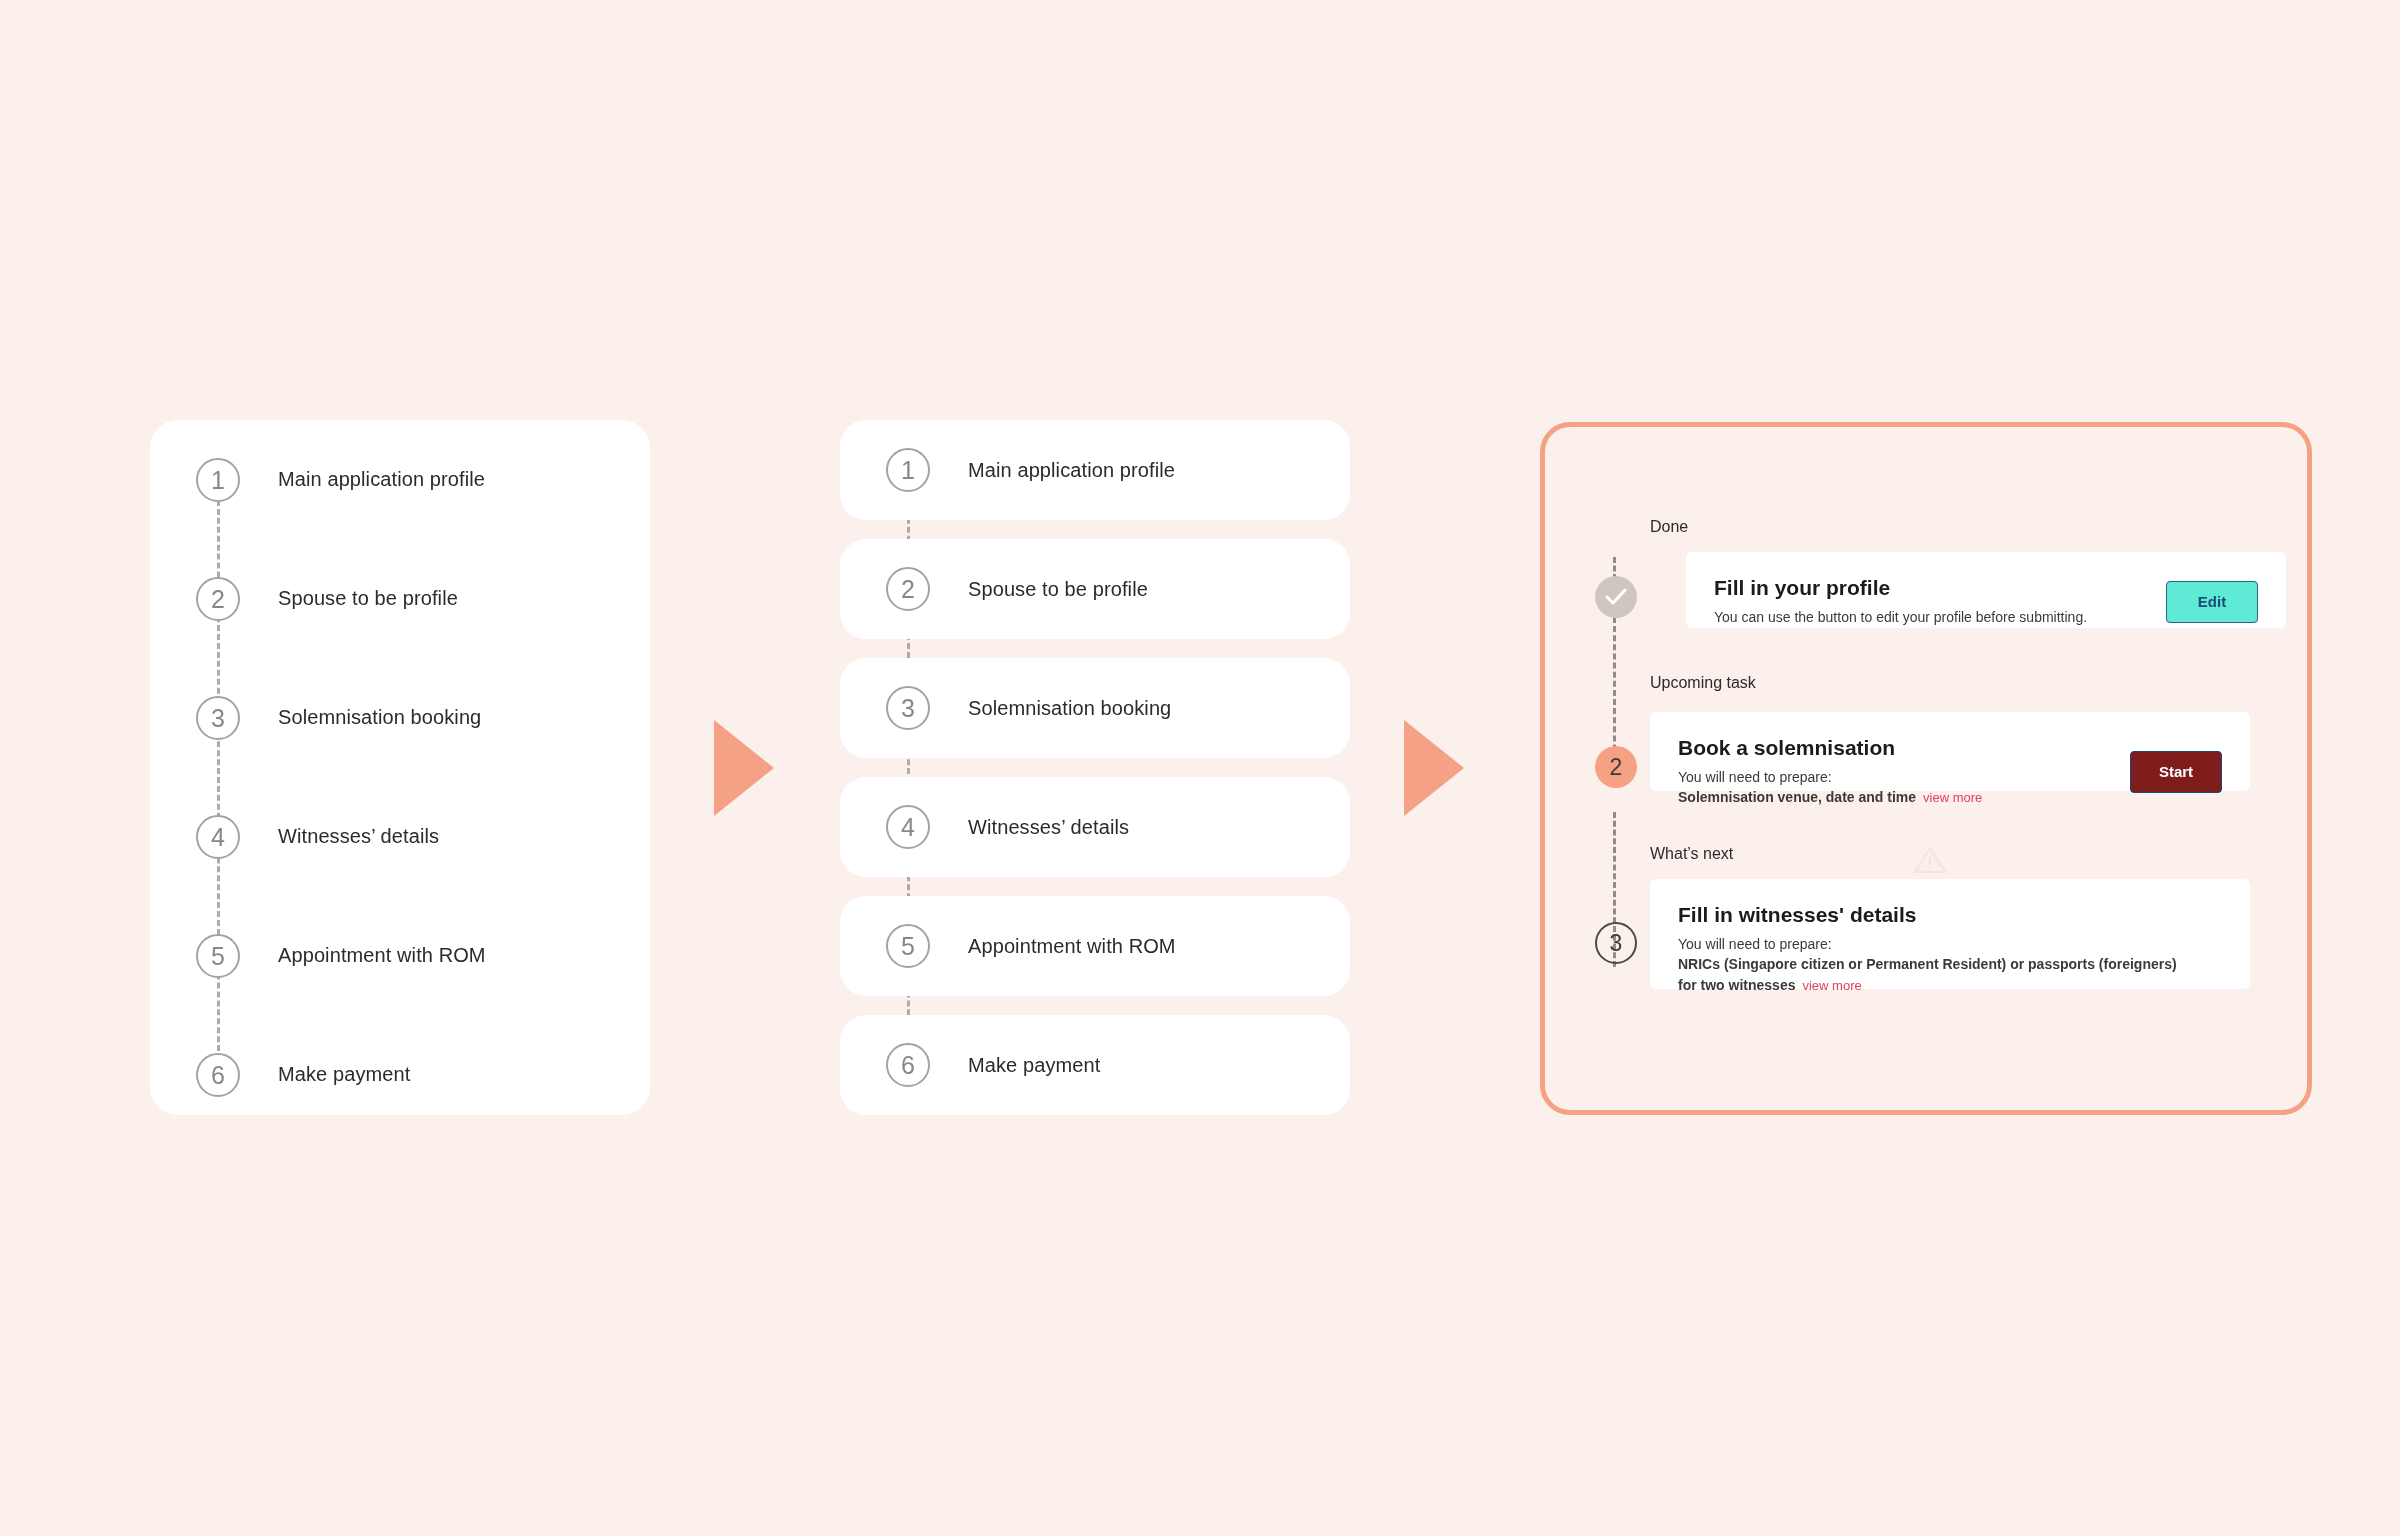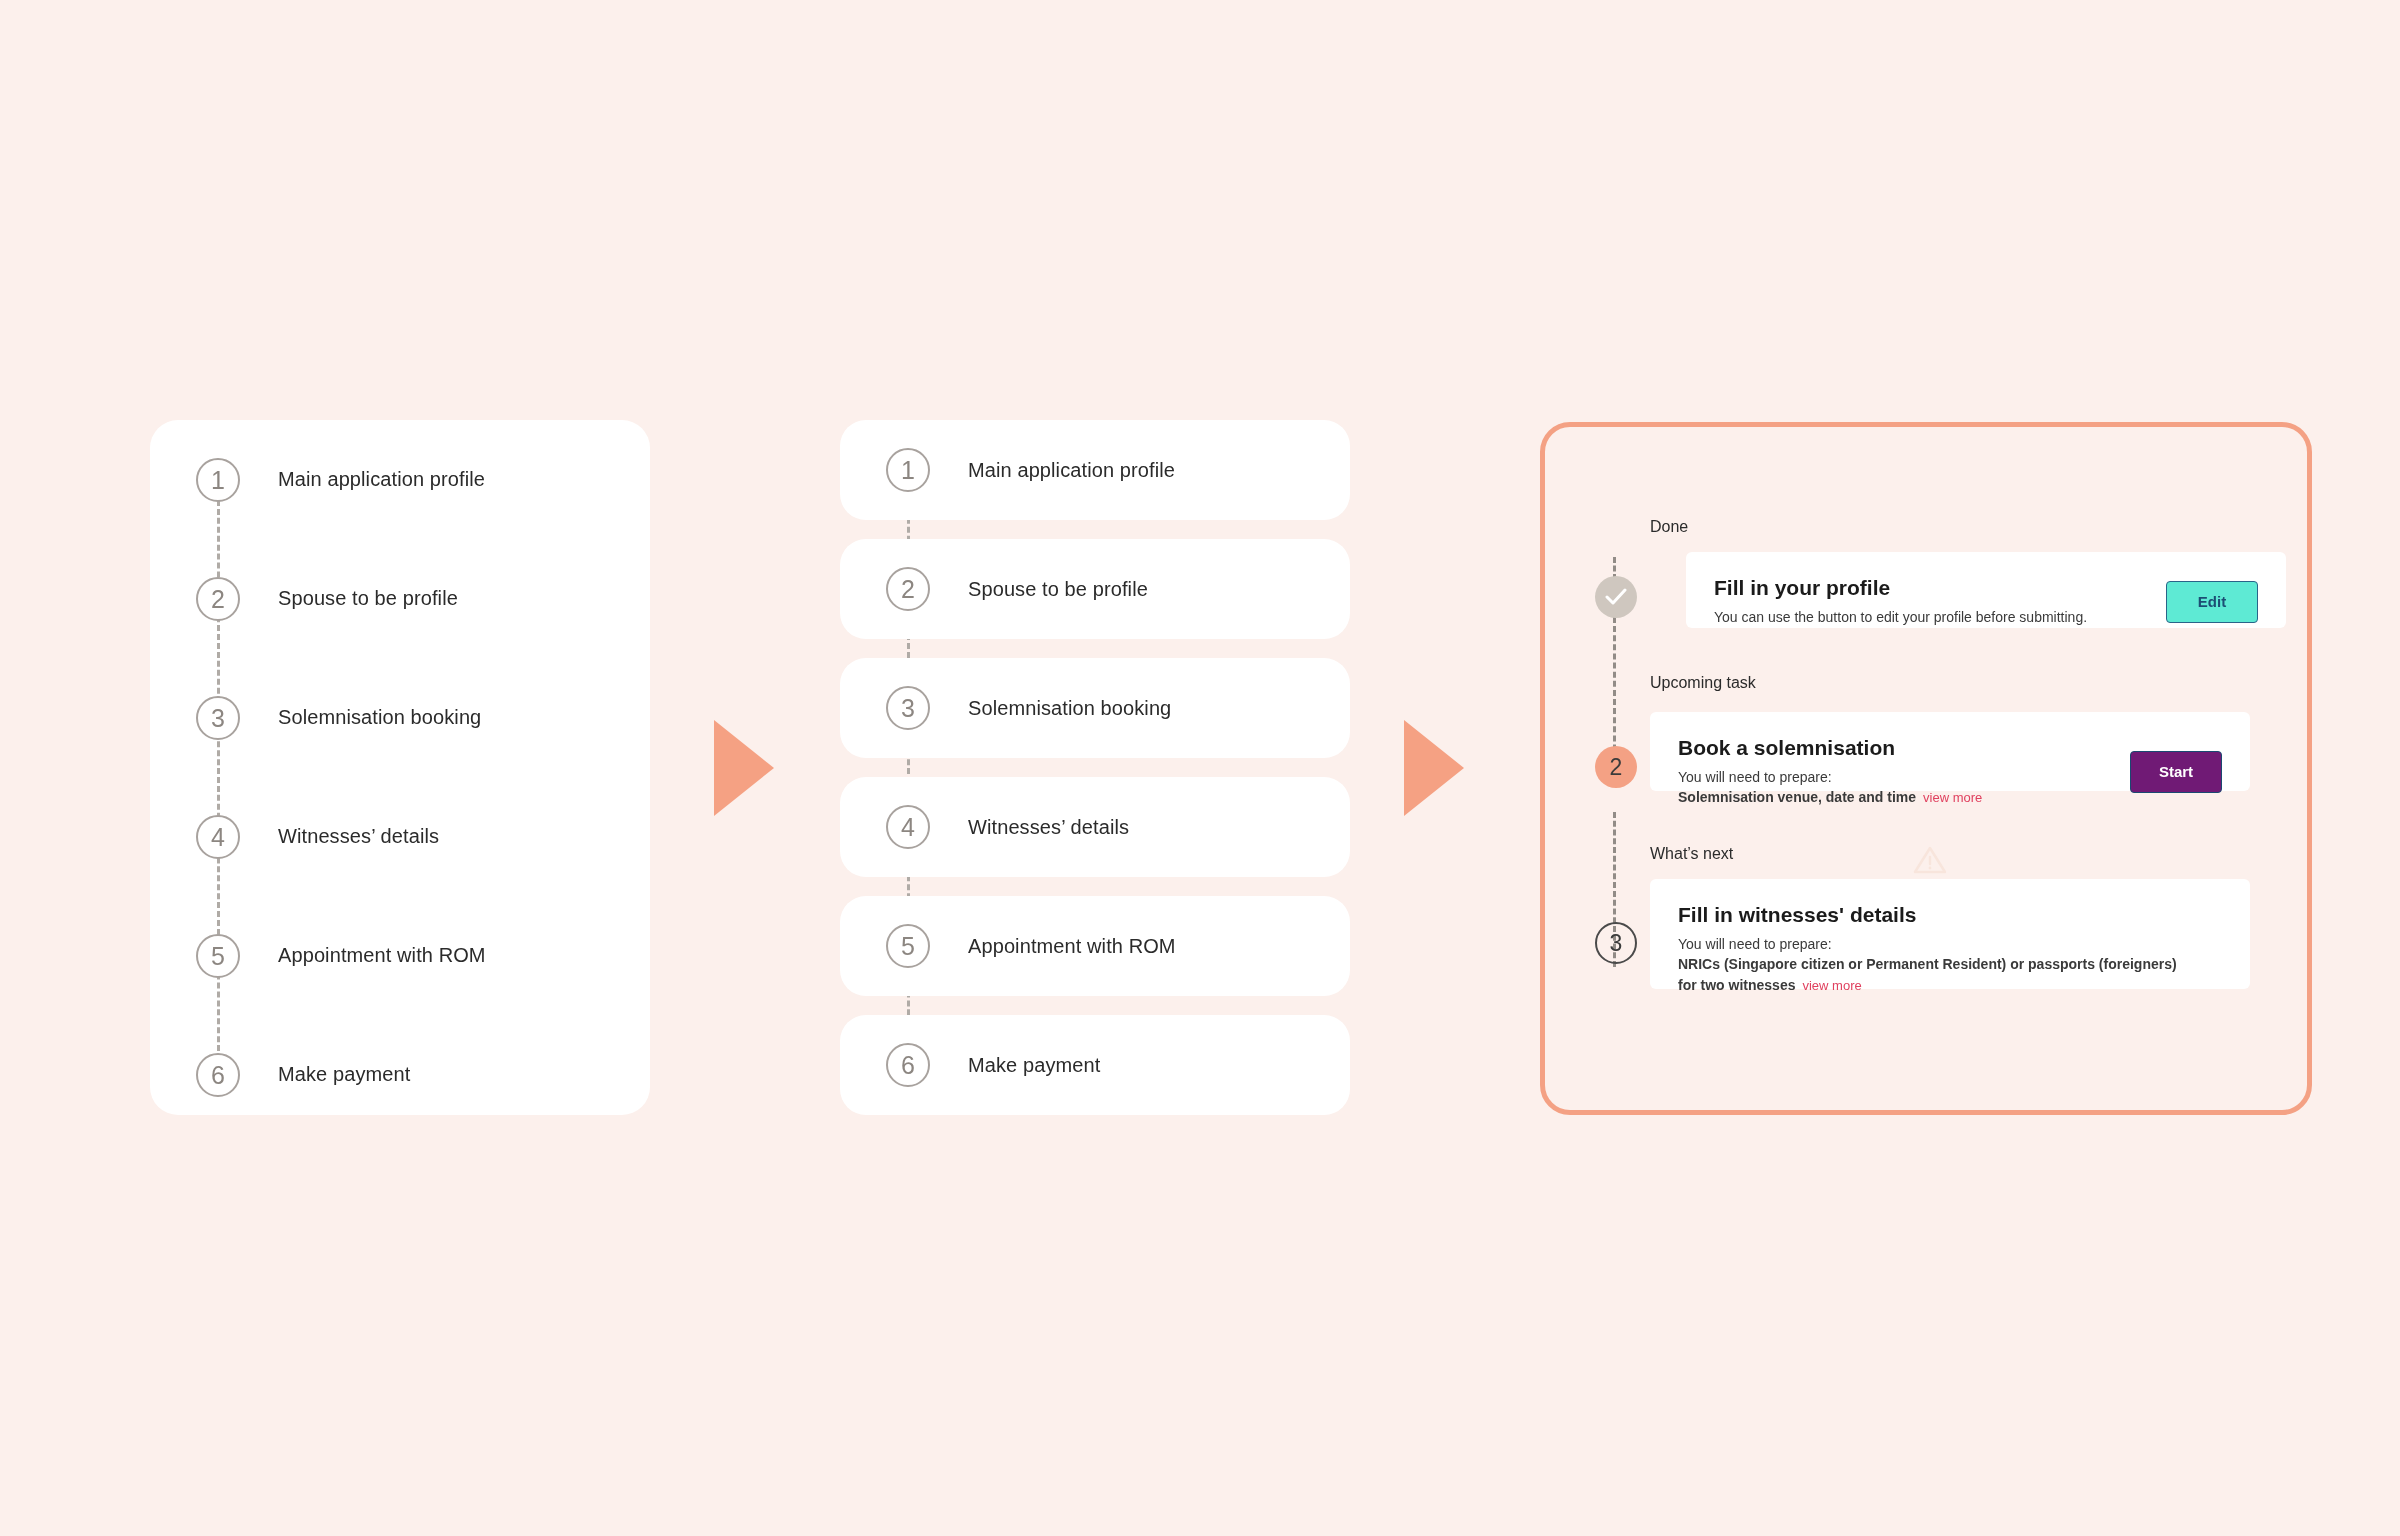--- a/index.html
+++ b/index.html
@@ -194,21 +194,21 @@
     line-height: 40px;
     text-align: center;
     cursor: pointer;
   }
   #btn-edit {
     background: #5eead4;
     border: 1.5px solid #2A6489;
     color: #1C4E74;
   }
   #btn-start {
-    background: #701a75;
+    background: #7f1d1d;
     border: 1.5px solid #1A4971;
     color: #FFFFFF;
   }
 
   #warn-icon {
     position: absolute;
     left: 1913px; top: 845px;
     opacity: 1;
   }
 </style>

